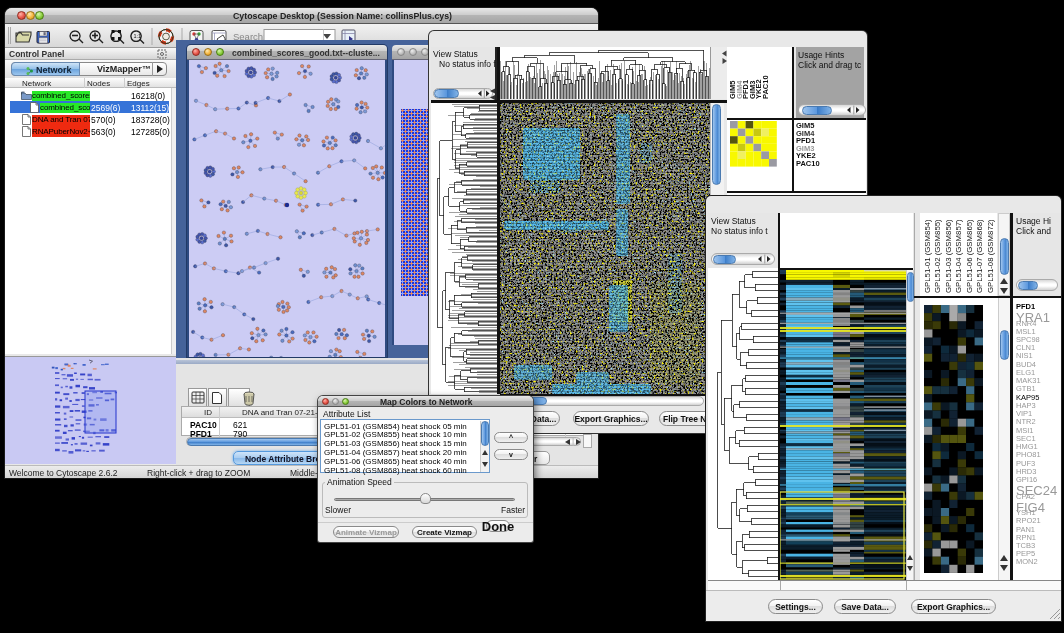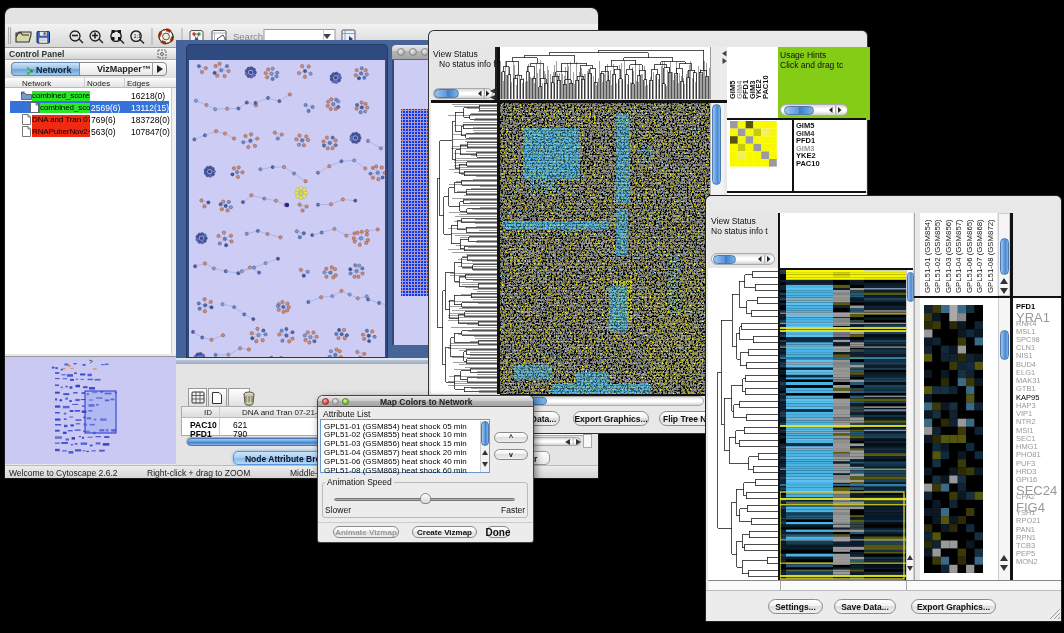--- a/index.html
+++ b/index.html
@@ -11,20 +11,26 @@
 .tlg{background:radial-gradient(circle at 35% 30%,#d8f5b0,#8ccf3e 55%,#5fa21c);border:0.5px solid #4a7f12}
 .tlx{background:radial-gradient(circle at 35% 30%,#eee,#bbb 60%,#999);border:0.5px solid #888}
 .ab{display:flex;align-items:center;justify-content:center;background:linear-gradient(#fff,#f2f2f2 45%,#dedede 50%,#efefef);
   border:1px solid #8a8a8a;border-radius:9px;font-weight:bold;color:#111}
 .hsc{background:linear-gradient(#d8d8d8,#fff 40%,#fff 60%,#d0d0d0);border:1px solid #aaa;border-radius:6px}
 .bth{background:linear-gradient(#9fc5ee,#5b97dd 50%,#3a7bc8 51%,#82b4e8);border:1px solid #4a7ab0;border-radius:5px}
 .bthv{background:linear-gradient(90deg,#9fc5ee,#5b97dd 50%,#3a7bc8 51%,#82b4e8);border:1px solid #4a7ab0;border-radius:5px}
 .et{white-space:nowrap}
 </style></head><body>
 <div class="a" style="left:5px;top:8px;width:593px;height:470px;background:#e3e3e3;border-radius:7px 7px 0 0;box-shadow:0 0 0 1px #1a1a1a">
+    <div class="a tb" style="left:0;top:0;width:593px;height:16px;border-radius:7px 7px 0 0">
+      <div class="tl tlr" style="left:12px;top:3px"></div>
+      <div class="tl tly" style="left:21px;top:3px"></div>
+      <div class="tl tlg" style="left:30px;top:3px"></div>
+      <div class="a et" style="left:228px;top:2.5px;font-size:8.8px;font-weight:bold;color:#222">Cytoscape Desktop (Session Name: collinsPlus.cys)</div>
+    </div>
     <div class="a" style="left:0;top:16px;width:593px;height:24px;background:linear-gradient(#f2f2f2,#d8d8d8);border-bottom:1px solid #9a9a9a">
       <div class="a" style="left:3px;top:3px;width:1px;height:17px;background:#aaa"></div>
       <div class="a" style="left:5px;top:3px;width:1px;height:17px;background:#aaa"></div>
       <svg class="a" style="left:0;top:0" width="593" height="24">
 <g>
 <path d="M11 13 L14 8 L26 8 L26 11 L24 18 L11 18 Z M11 13 L11 9 L16 9 L17.5 11 L24 11" fill="#d8d8a8" stroke="#333" stroke-width="1.1"></path>
 <rect x="32" y="7.5" width="12.5" height="11.5" rx="1" fill="#3a66c8" stroke="#223" stroke-width="1"></rect>
           <rect x="34.5" y="7.5" width="7.5" height="4.5" fill="#e8e8e8" stroke="#445" stroke-width="0.5"></rect>
           <rect x="38.5" y="8.2" width="2.2" height="3" fill="#667"></rect>
           <rect x="34" y="13.5" width="8.5" height="5.5" fill="#f5f5f5" stroke="#445" stroke-width="0.5"></rect>
@@ -115,29 +121,29 @@
           <path d="M6 0.5 L6 3 L8.5 3" fill="none" stroke="#555" stroke-width="0.8"></path>
         </svg>
         <div class="a et" style="left:35px;top:14.5px;width:50px;height:10px;background:#27e827;font-size:8px;letter-spacing:-0.1px;color:#000;overflow:hidden">combined_sco</div>
         <span class="a et" style="left:86px;top:14.5px;font-size:8.5px;color:#fff">2569(6)</span>
         <span class="a et" style="left:126px;top:14.5px;font-size:8.5px;color:#fff">13112(15)</span>
         <svg class="a" style="left:17px;top:26px" width="9" height="11">
           <path d="M0.5 0.5 L6 0.5 L8.5 3 L8.5 10.5 L0.5 10.5 Z" fill="#fff" stroke="#555" stroke-width="0.8"></path>
           <path d="M6 0.5 L6 3 L8.5 3" fill="none" stroke="#555" stroke-width="0.8"></path>
         </svg>
         <div class="a et" style="left:27px;top:26.5px;width:58px;height:16px;background:#ef2a10;font-size:8px;letter-spacing:-0.1px;color:#000;overflow:hidden">DNA and Tran 07</div>
-        <span class="a et" style="left:86px;top:26.5px;font-size:8.5px;color:#000">769(6)</span>
+        <span class="a et" style="left:86px;top:26.5px;font-size:8.5px;color:#000">570(0)</span>
         <span class="a et" style="left:126px;top:26.5px;font-size:8.5px;color:#000">183728(0)</span>
         <svg class="a" style="left:17px;top:38px" width="9" height="11">
           <path d="M0.5 0.5 L6 0.5 L8.5 3 L8.5 10.5 L0.5 10.5 Z" fill="#fff" stroke="#555" stroke-width="0.8"></path>
           <path d="M6 0.5 L6 3 L8.5 3" fill="none" stroke="#555" stroke-width="0.8"></path>
         </svg>
         <div class="a et" style="left:27px;top:38.5px;width:58px;height:10px;background:#ef2a10;font-size:8px;letter-spacing:-0.1px;color:#000;overflow:hidden">RNAPuberNov2+|</div>
         <span class="a et" style="left:86px;top:38.5px;font-size:8.5px;color:#000">563(0)</span>
-        <span class="a et" style="left:126px;top:38.5px;font-size:8.5px;color:#000">107847(0)</span>
+        <span class="a et" style="left:126px;top:38.5px;font-size:8.5px;color:#000">127285(0)</span>
       </div>
       <div class="a" style="left:166px;top:40px;width:5px;height:266px;background:#f0f0f0;border-left:1px solid #ccc"></div>
       <div class="a" style="left:0;top:308px;width:171px;height:108px;background:#c9c9f3;border-top:1px solid #999"><svg width="171" height="108">
           <rect x="50.0" y="15.0" width="4.3" height="2.0" fill="#3340c8" opacity="0.75"></rect>
           <rect x="56.5" y="17.2" width="4.0" height="1.1" fill="#3340c8" opacity="0.87"></rect>
           <rect x="61.9" y="17.2" width="6.1" height="2.5" fill="#3340c8" opacity="0.85"></rect>
           <rect x="69.1" y="15.5" width="2.7" height="1.5" fill="#3340c8" opacity="0.96"></rect>
           <rect x="75.1" y="16.5" width="5.1" height="1.9" fill="#3340c8" opacity="0.98"></rect>
           <rect x="82.5" y="16.7" width="4.4" height="2.5" fill="#3340c8" opacity="0.77"></rect>
           <rect x="50.0" y="21.0" width="4.7" height="1.1" fill="#3340c8" opacity="0.82"></rect>
@@ -245,20 +251,26 @@
           <rect x="87.8" y="11.3" width="3.8" height="1.2" fill="#d86"></rect>
           <rect x="68.4" y="6.2" width="1.7" height="1.0" fill="#35b"></rect>
           <rect x="50.3" y="10.1" width="2.6" height="2.0" fill="#46c"></rect>
           <rect x="55.7" y="11.8" width="2.2" height="1.6" fill="#35b"></rect>
           <rect x="80" y="34" width="31" height="42" fill="#8899ee" fill-opacity="0.35" stroke="#2233cc" stroke-width="1"></rect>
           <path d="M84 3 l3.5 1.2 l-2.5 2" fill="none" stroke="#334" stroke-width="0.7"></path>
         </svg></div>
     </div>
     <div class="a" style="left:171px;top:32px;width:422px;height:318px;background:#46639a"></div>
     <div class="a" style="left:182px;top:37px;width:200px;height:312px;background:#2e4a80;border-radius:4px 4px 0 0;box-shadow:0 0 0 1px #223a66">
+      <div class="a tb" style="left:0;top:0;width:200px;height:15px;border-radius:4px 4px 0 0;border-bottom:1px solid #667">
+        <div class="tl tlr" style="left:5px;top:3px;width:8px;height:8px"></div>
+        <div class="tl tly" style="left:17px;top:3px;width:8px;height:8px"></div>
+        <div class="tl tlg" style="left:29px;top:3px;width:8px;height:8px"></div>
+        <div class="a et" style="left:45px;top:2.5px;font-size:8.5px;font-weight:bold;color:#333">combined_scores_good.txt--cluste...</div>
+      </div>
       <div class="a" style="left:2px;top:15px;width:196px;height:297px;background:#ccccf4;overflow:hidden"><svg width="196" height="297">
           <line x1="9.9" y1="6.1" x2="16.9" y2="8.1" stroke="#96a5dd" stroke-width="0.6"></line>
           <line x1="9.9" y1="6.1" x2="12.9" y2="12.1" stroke="#96a5dd" stroke-width="0.6"></line>
           <line x1="16.9" y1="8.1" x2="12.9" y2="12.1" stroke="#96a5dd" stroke-width="0.6"></line>
           <circle cx="9.9" cy="6.1" r="1.7" fill="#4a6cc0" stroke="#334" stroke-width="0.3"></circle>
           <circle cx="16.9" cy="8.1" r="1.7" fill="#dd8763" stroke="#334" stroke-width="0.3"></circle>
           <circle cx="12.9" cy="12.1" r="1.7" fill="#dd8763" stroke="#334" stroke-width="0.3"></circle>
           <line x1="32.3" y1="10.2" x2="25.6" y2="12.9" stroke="#96a5dd" stroke-width="0.6"></line>
           <line x1="32.3" y1="10.2" x2="26.6" y2="6.0" stroke="#96a5dd" stroke-width="0.6"></line>
           <line x1="32.3" y1="10.2" x2="30.6" y2="3.8" stroke="#96a5dd" stroke-width="0.6"></line>
@@ -1292,21 +1304,21 @@
     <div class="a bthv" style="left:283px;top:73px;width:9px;height:81px;border-radius:4.5px"></div>
     <div class="a" style="left:298px;top:16px;width:65px;height:73px;background:#fff"><svg width="65" height="73">
         <text transform="rotate(-90 8.0 52)" x="8.0" y="52" font-size="7.5" font-weight="bold" font-family="Liberation Sans" fill="#111">GIM5</text>
         <text transform="rotate(-90 14.6 52)" x="14.6" y="52" font-size="7.5" font-weight="bold" font-family="Liberation Sans" fill="#999">GIM4</text>
         <text transform="rotate(-90 21.2 52)" x="21.2" y="52" font-size="7.5" font-weight="bold" font-family="Liberation Sans" fill="#111">PFD1</text>
         <text transform="rotate(-90 27.8 52)" x="27.8" y="52" font-size="7.5" font-weight="bold" font-family="Liberation Sans" fill="#111">GIM3</text>
         <text transform="rotate(-90 34.4 52)" x="34.4" y="52" font-size="7.5" font-weight="bold" font-family="Liberation Sans" fill="#111">YKE2</text>
         <text transform="rotate(-90 41.0 52)" x="41.0" y="52" font-size="7.5" font-weight="bold" font-family="Liberation Sans" fill="#111">PAC10</text>
       </svg></div>
     <div class="a" style="left:363px;top:16px;width:2px;height:177px;background:#111"></div>
-    <div class="a" style="left:349px;top:16px;width:92px;height:73px;background:#84cc16">
+    <div class="a" style="left:367px;top:16px;width:68px;height:73px;background:#a3a3a3">
       <span class="a et" style="left:2px;top:3px;font-size:8.5px;color:#111">Usage Hints</span>
       <span class="a et" style="left:2px;top:13px;font-size:8.5px;color:#111">Click and drag tc</span>
       <div class="a hsc" style="left:2px;top:57px;width:68px;height:12px"></div>
       <div class="a bthv" style="left:6px;top:58.5px;width:30px;height:9px;border-radius:5px"></div>
       <svg class="a" style="left:46px;top:58px" width="22" height="10">
         <path d="M5 5 L8.5 2 L8.5 8 Z" fill="#222"></path>
         <path d="M14 2 L17.5 5 L14 8 Z" fill="#222"></path>
         <rect x="11.3" y="0.5" width="1" height="9" fill="#999"></rect>
       </svg>
     </div>
@@ -2055,20 +2067,26 @@
         <text transform="rotate(-90 62.2 80)" x="62.2" y="80" font-size="7.8" font-family="Liberation Sans" fill="#111">GPL51-07 (GSM868)</text>
         <text transform="rotate(-90 72.8 80)" x="72.8" y="80" font-size="7.8" font-family="Liberation Sans" fill="#111">GPL51-08 (GSM872)</text>
       </svg></div>
     <div class="a" style="left:292px;top:17px;width:12px;height:83px;background:#f5f5f5;border:1px solid #ccc"></div>
     <div class="a bthv" style="left:293.5px;top:42px;width:9px;height:37px;border-radius:4.5px"></div>
     <svg class="a" style="left:293px;top:81px" width="10" height="18">
       <path d="M5 1 L9 7 L1 7 Z" fill="#333"></path>
       <path d="M1 11 L9 11 L5 17 Z" fill="#333"></path>
     </svg>
     <div class="a" style="left:304px;top:17px;width:3px;height:367px;background:#111"></div>
+    <div class="a" style="left:307px;top:17px;width:48px;height:83px;background:#e6e6e6">
+      <span class="a et" style="left:3px;top:3px;font-size:8.5px;color:#111">Usage Hi</span>
+      <span class="a et" style="left:3px;top:13px;font-size:8.5px;color:#111">Click and</span>
+      <div class="a hsc" style="left:3px;top:66px;width:42px;height:12px"></div>
+      <div class="a bthv" style="left:5px;top:67.5px;width:20px;height:9px;border-radius:5px"></div>
+    </div>
     <div class="a" style="left:208px;top:100px;width:147px;height:2px;background:#111"></div>
     <div class="a" style="left:214px;top:102px;width:90px;height:282px;background:#fff"></div>
     <div class="a" style="left:218px;top:109px;width:59px;height:268px;background:#000;overflow:hidden"><svg width="59" height="268">
         <rect x="0.0" y="0.0" width="8.43" height="8.12" fill="#123"></rect>
         <rect x="8.4" y="0.0" width="8.43" height="8.12" fill="#3a3a08"></rect>
         <rect x="16.9" y="0.0" width="8.43" height="8.12" fill="#3a6a85"></rect>
         <rect x="25.3" y="0.0" width="8.43" height="8.12" fill="#0b1824"></rect>
         <rect x="33.7" y="0.0" width="8.43" height="8.12" fill="#3a6a85"></rect>
         <rect x="42.1" y="0.0" width="8.43" height="8.12" fill="#16303f"></rect>
         <rect x="50.6" y="0.0" width="8.43" height="8.12" fill="#000"></rect>
@@ -2377,13 +2395,13 @@
     <div class="a ab" style="left:176px;top:53px;width:34px;height:11px;font-size:7px">v</div>
     <div class="a" style="left:4px;top:86px;width:206px;height:36px;border:1px solid #bbb;border-radius:3px"></div>
     <span class="a et" style="left:7px;top:81px;font-size:8.5px;color:#111;background:#ececec;padding:0 2px">Animation Speed</span>
     <div class="a" style="left:16px;top:101.5px;width:181px;height:3px;background:linear-gradient(#888,#ccc);border-radius:2px;border:0.5px solid #777"></div>
     <div class="a" style="left:102px;top:96.5px;width:11px;height:11px;background:linear-gradient(#fdfdfd,#d8d8d8);border:1px solid #888;border-radius:5.5px 5.5px 4px 4px"></div>
     <span class="a et" style="left:7px;top:109px;font-size:8.5px;color:#111">Slower</span>
     <span class="a et" style="left:183px;top:109px;font-size:8.5px;color:#111">Faster</span>
     <div class="a" style="left:0;top:126px;width:215px;height:1px;background:#ccc"></div>
     <div class="a ab et" style="left:15px;top:130px;width:66px;height:12px;font-size:8px;color:#999">Animate Vizmap</div>
     <div class="a ab et" style="left:94px;top:130px;width:65px;height:12px;font-size:8px">Create Vizmap</div>
-    <div class="a ab" style="left:168px;top:130px;width:24px;height:12px;font-size:10px">Done</div>
+    <div class="a ab" style="left:168px;top:124px;width:24px;height:12px;font-size:13px">Done</div>
   </div>
 </body></html>

